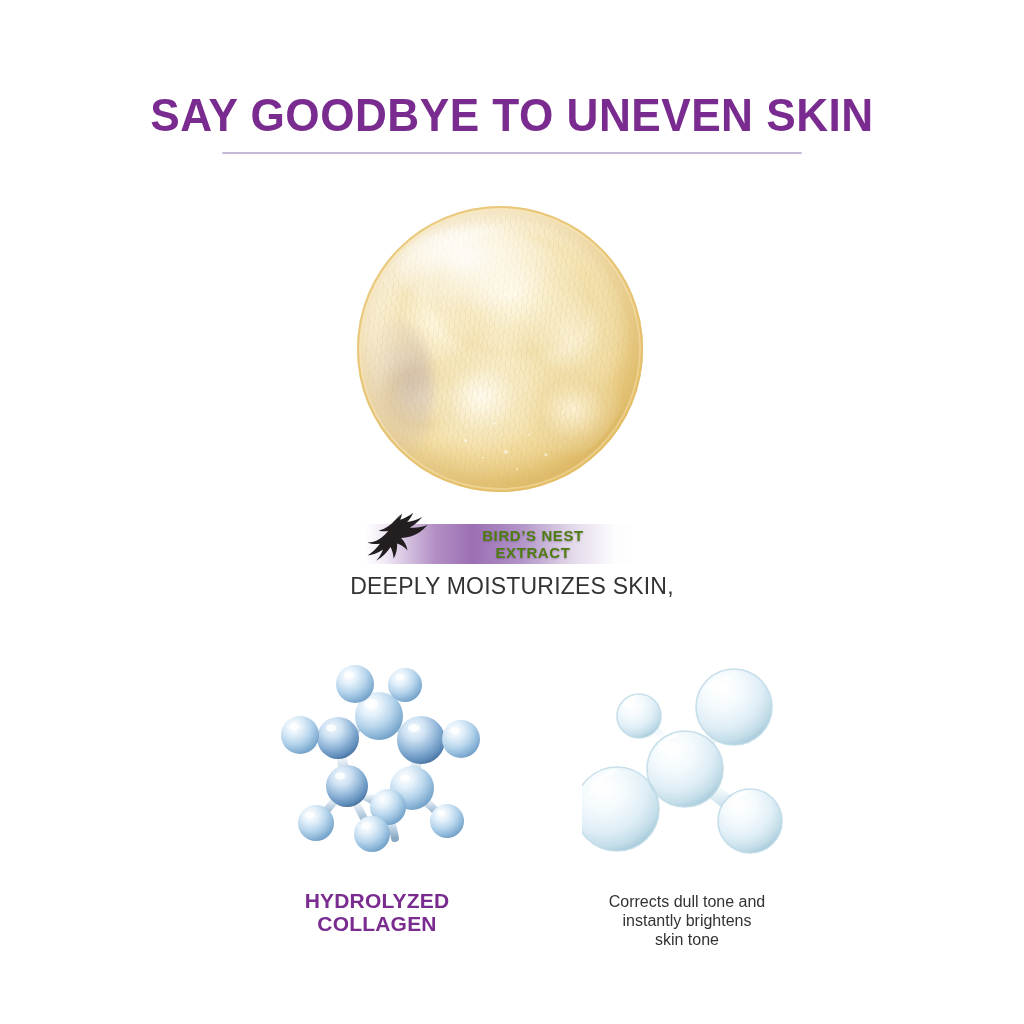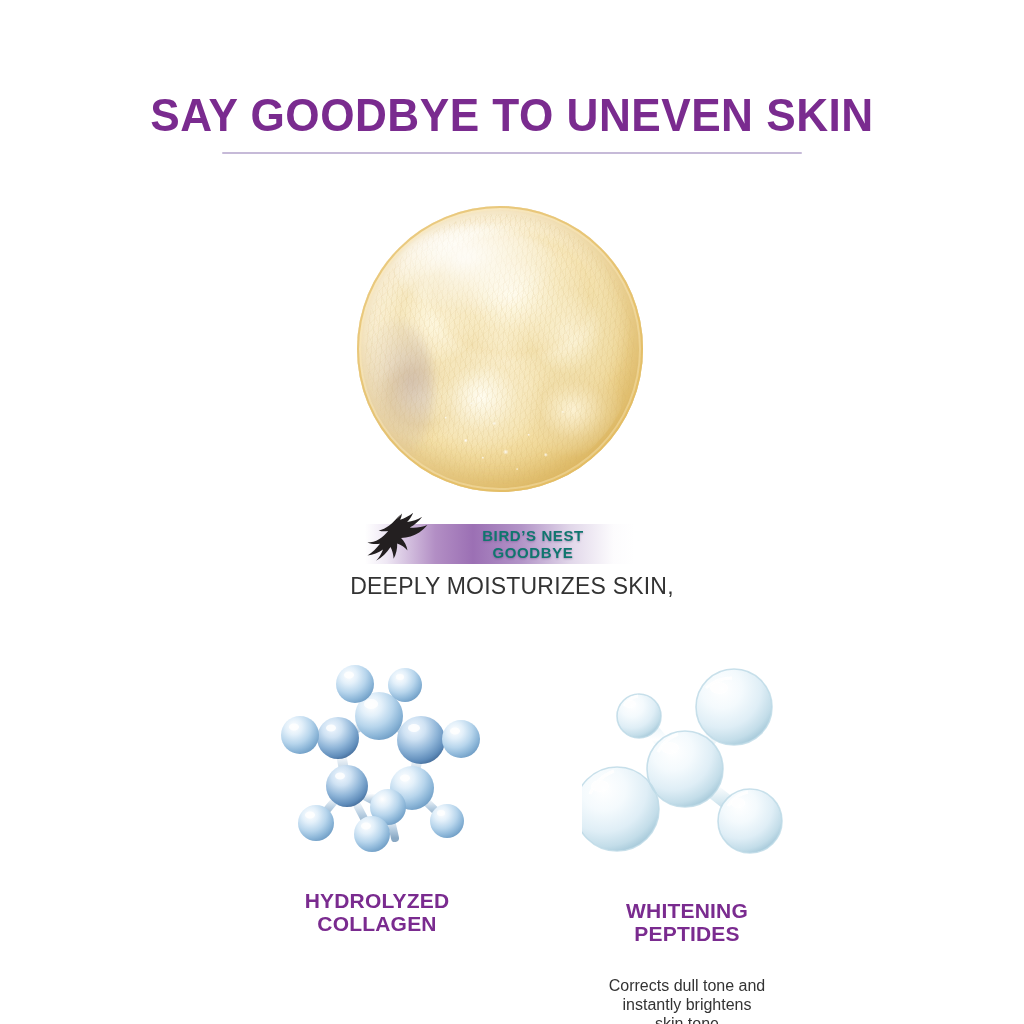--- a/index.html
+++ b/index.html
@@ -170,21 +170,21 @@
       rgba(205,188,219,0.6) 76%,
       rgba(240,236,245,0.18) 92%,
       rgba(255,255,255,0) 100%);
   }
   .badge-label {
     position: absolute;
     left: 78px;
     top: 3px;
     width: 180px;
     text-align: center;
-    color: #0f766e;
+    color: #4d7c0f;
     font-weight: bold;
     font-size: 15px;
     line-height: 17px;
     letter-spacing: 0.6px;
     text-shadow: 0 1px 2px rgba(90,50,110,0.35);
   }
   .bird-icon {
     position: absolute;
     left: -5px;
     top: -16px;
@@ -266,21 +266,21 @@
     <div class="sparkles"></div>
     <div class="sphere-gloss"></div>
   </div>
   <div class="sphere-rim"></div>
 </div>
 
 <div class="badge">
   <div class="badge-bar"></div>
   <div class="badge-label">
     <div>BIRD’S NEST</div>
-    <div>GOODBYE</div>
+    <div>EXTRACT</div>
   </div>
   <svg class="bird-icon" viewBox="0 0 82 62" aria-hidden="true">
     <path fill="#231f20" d="M40.5 6.2c-3.6 4.0-7.2 8.2-11.6 11.6-3.0 2.3-6.5 4.0-10.3 4.6 3.1 1.0 6.4 1.0 9.6 0.5-2.6 3.2-5.6 6.2-9.2 8.3-3.5 2.1-7.5 3.2-11.6 3.3 4.0 1.6 8.4 1.9 12.6 1.2-3.4 4.6-7.6 8.7-12.5 11.7 5.6-0.6 10.9-2.8 15.5-6.0-1.5 4.2-3.8 8.1-6.9 11.4 6.0-3.1 10.9-8.0 14.4-13.7 1.9 3.6 3.0 7.6 3.1 11.7 2.6-4.6 3.8-9.9 3.6-15.2 4.0 1.3 7.6 3.7 10.3 6.9-0.7-4.8-3.0-9.2-6.4-12.6 6.4-0.2 12.7-2.1 18.1-5.5 3.1-2.0 5.9-4.5 8.2-7.4-5.6 2.2-11.7 3.1-17.7 2.5 4.9-2.6 9.2-6.3 12.5-10.8-4.6 2.8-9.8 4.6-15.1 5.3 2.6-2.6 4.7-5.7 6.1-9.2-3.9 3.1-8.3 5.5-13.0 7.0 0.9-2.0 1.5-4.1 1.8-6.3-1.9 1.9-3.6 3.9-5.1 6.0z"></path>
   </svg>
 </div>
 
 <div class="hero-caption">
   <span>DEEPLY MOISTURIZES SKIN,</span>
 </div>
 
@@ -422,24 +422,20 @@
 
         <g fill="#ffffff" opacity="0.9">
           <ellipse cx="88" cy="82" rx="9" ry="6"></ellipse>
           <ellipse cx="137" cy="22" rx="9" ry="6"></ellipse>
           <ellipse cx="18" cy="120" rx="9" ry="6"></ellipse>
           <ellipse cx="156" cy="137" rx="7" ry="5"></ellipse>
           <ellipse cx="48" cy="38" rx="6" ry="4"></ellipse>
         </g>
       </svg>
     </div>
-    <div class="col-title">
-      <span>WHITENING</span>
-      <span>PEPTIDES</span>
-    </div>
     <div class="col-desc">
       <span>Corrects dull tone and</span>
       <span>instantly brightens</span>
       <span>skin tone</span>
     </div>
   </div>
 
 </div>
 
 </body></html>

